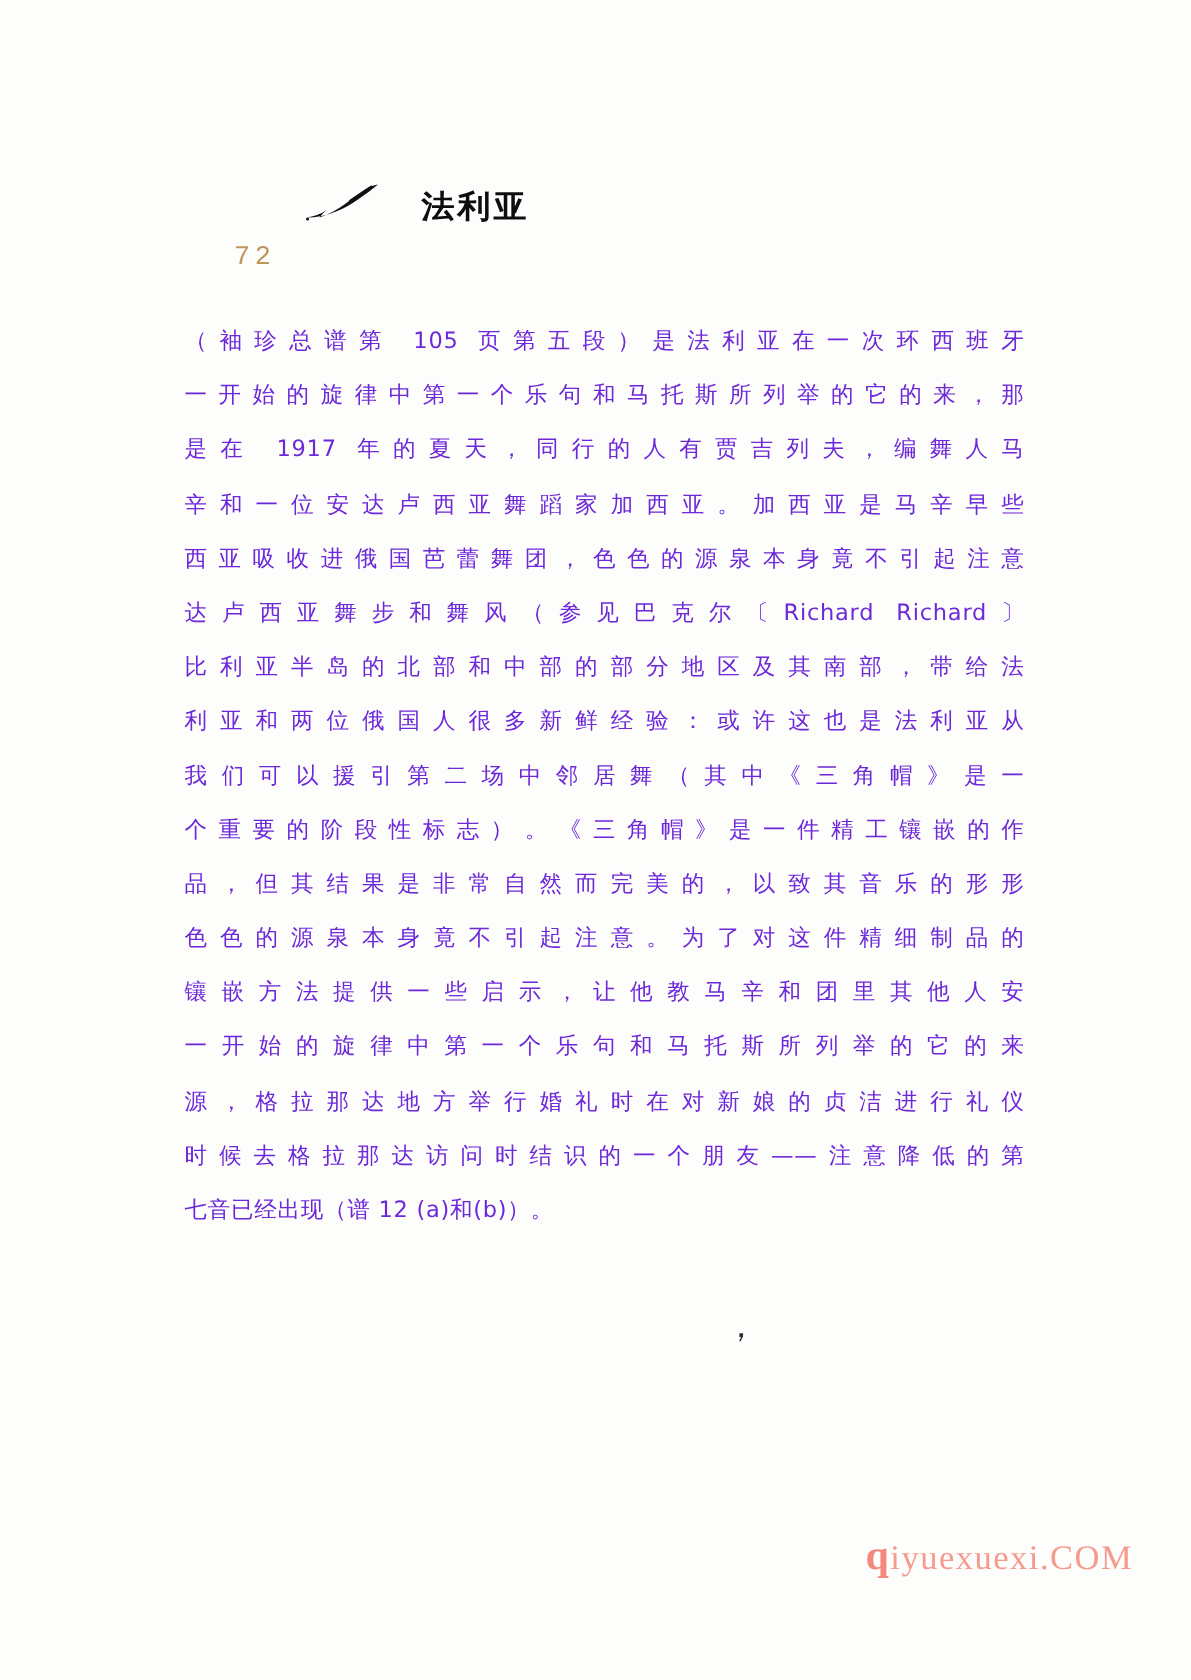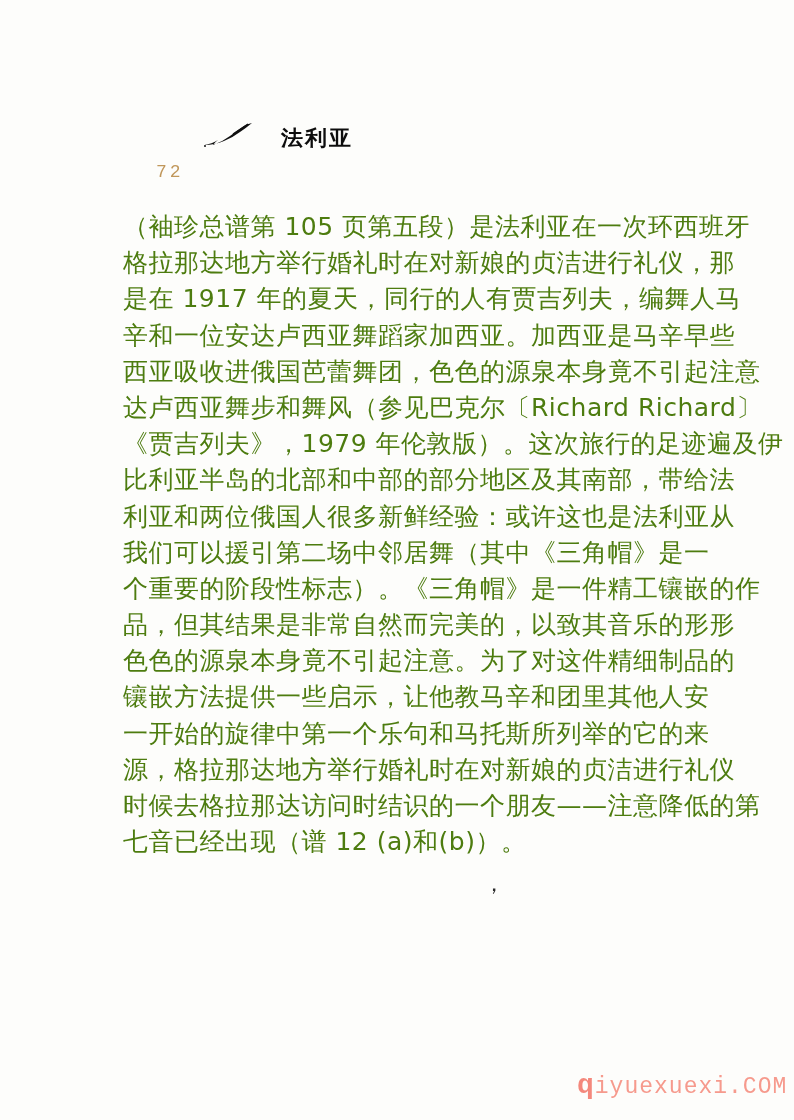--- a/index.html
+++ b/index.html
@@ -26,39 +26,39 @@
     position:absolute;left:281px;top:123px;
     font-size:22px;font-weight:700;
     letter-spacing:2px;color:#0d0d0d;
     transform:scaleY(.95);
   }
   
   .body-text{
     position:absolute;left:123px;top:209px;width:560px;
   }
   .text-line{
-    font-size:25px;
+    font-size:15px;
     line-height:36.2px;height:36.2px;
     letter-spacing:.5px;
-    color:#4d7c0f;
+    color:#6d28d9;
     text-align:justify;
     text-align-last:justify;
     white-space:nowrap;
   }
   .text-line.last{
     text-align:center;text-align-last:left;
   }
   .stray-mark{
     position:absolute;left:483px;top:869px;
     font-size:22px;color:#2a2a2a;
   }
   
   .watermark{
-    position:absolute;left:577px;top:1070px;
-    font-family:Liberation Mono, monospace;
+    position:absolute;left:577px;top:1022px;
+    font-family:Liberation Serif, serif;
     font-size:23px;
     color:#f69a8d;
     letter-spacing:1px;
     white-space:nowrap;
   }
   .watermark .wm-q{
     font-weight:700;font-size:28px;
     color:#f4887c;
   }
 </style>
@@ -72,26 +72,25 @@
   <svg class="ornament" viewBox="0 0 50 26" aria-hidden="true">
     <path d="M1 23 Q9 22 15 18 Q12 20 10 23 Q19 20 27 14 Q35 8 41 4 Q44 2 49 1 Q43 6 37 10 Q29 16 21 19 Q12 23 1 23 Z" fill="#111"></path>
     <path d="M30 12 L45 2" stroke="#111" stroke-width="1.4" fill="none"></path>
     <circle cx="2" cy="24" r="1" fill="#111"></circle>
   </svg>
 
   <span class="running-title">法利亚</span>
 
   <div class="body-text">
     <div class="text-line">（袖珍总谱第 105 页第五段）是法利亚在一次环西班牙</div>
-    <div class="text-line">格拉那达地方举行婚礼时在对新娘的贞洁进行礼仪，那</div>
+    <div class="text-line">一开始的旋律中第一个乐句和马托斯所列举的它的来，那</div>
     <div class="text-line">是在 1917 年的夏天，同行的人有贾吉列夫，编舞人马</div>
     <div class="text-line">辛和一位安达卢西亚舞蹈家加西亚。加西亚是马辛早些</div>
     <div class="text-line">西亚吸收进俄国芭蕾舞团，色色的源泉本身竟不引起注意</div>
     <div class="text-line">达卢西亚舞步和舞风（参见巴克尔〔Richard Richard〕</div>
-    <div class="text-line">《贾吉列夫》，1979 年伦敦版）。这次旅行的足迹遍及伊</div>
     <div class="text-line">比利亚半岛的北部和中部的部分地区及其南部，带给法</div>
     <div class="text-line">利亚和两位俄国人很多新鲜经验：或许这也是法利亚从</div>
     <div class="text-line">我们可以援引第二场中邻居舞（其中《三角帽》是一</div>
     <div class="text-line">个重要的阶段性标志）。《三角帽》是一件精工镶嵌的作</div>
     <div class="text-line">品，但其结果是非常自然而完美的，以致其音乐的形形</div>
     <div class="text-line">色色的源泉本身竟不引起注意。为了对这件精细制品的</div>
     <div class="text-line">镶嵌方法提供一些启示，让他教马辛和团里其他人安</div>
     <div class="text-line">一开始的旋律中第一个乐句和马托斯所列举的它的来</div>
     <div class="text-line">源，格拉那达地方举行婚礼时在对新娘的贞洁进行礼仪</div>
     <div class="text-line">时候去格拉那达访问时结识的一个朋友——注意降低的第</div>

